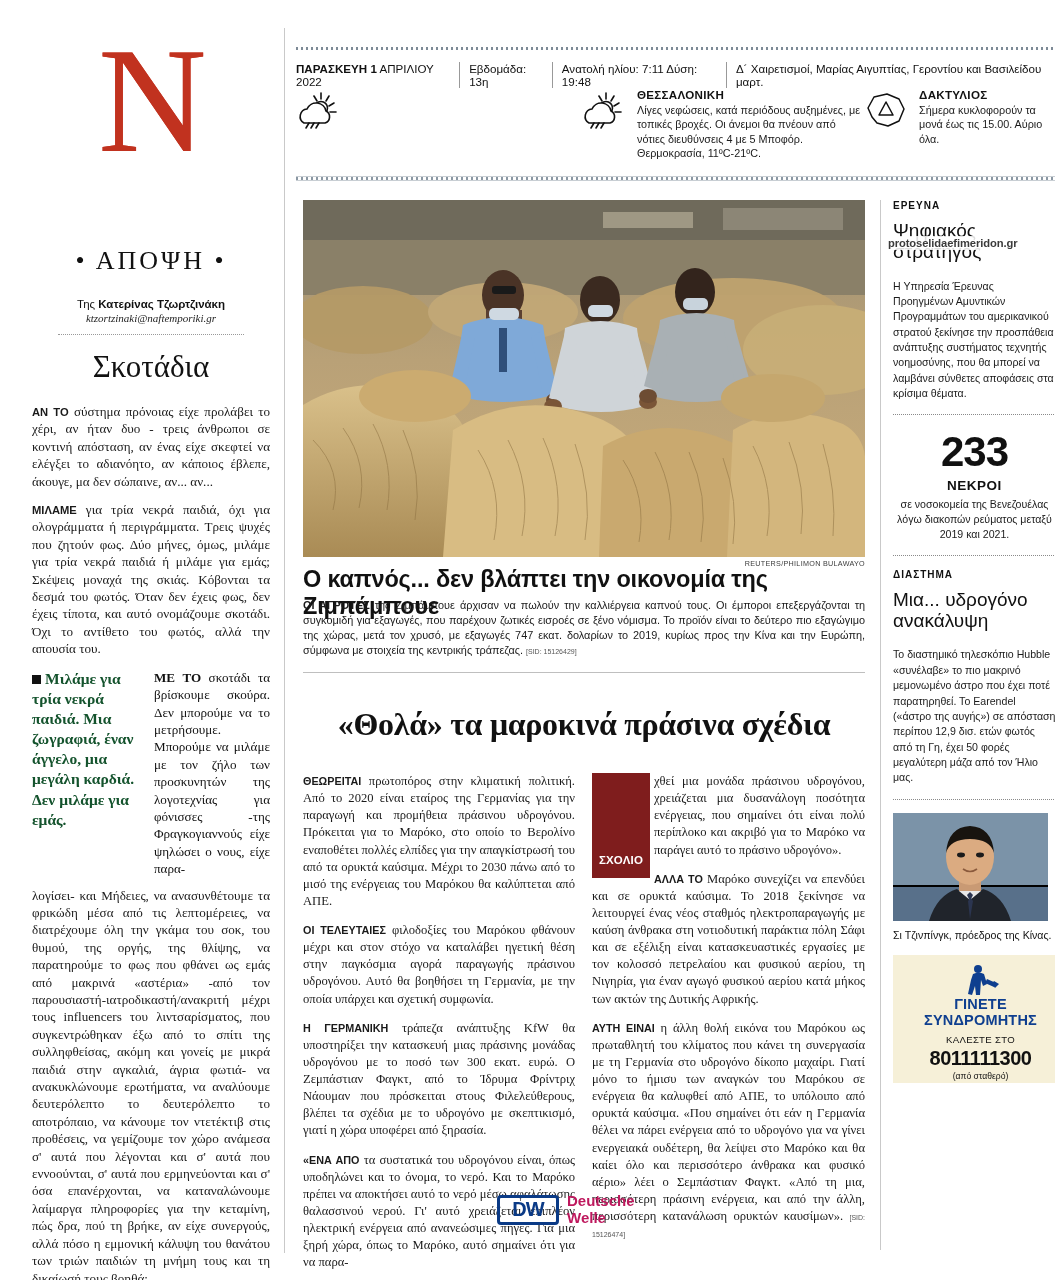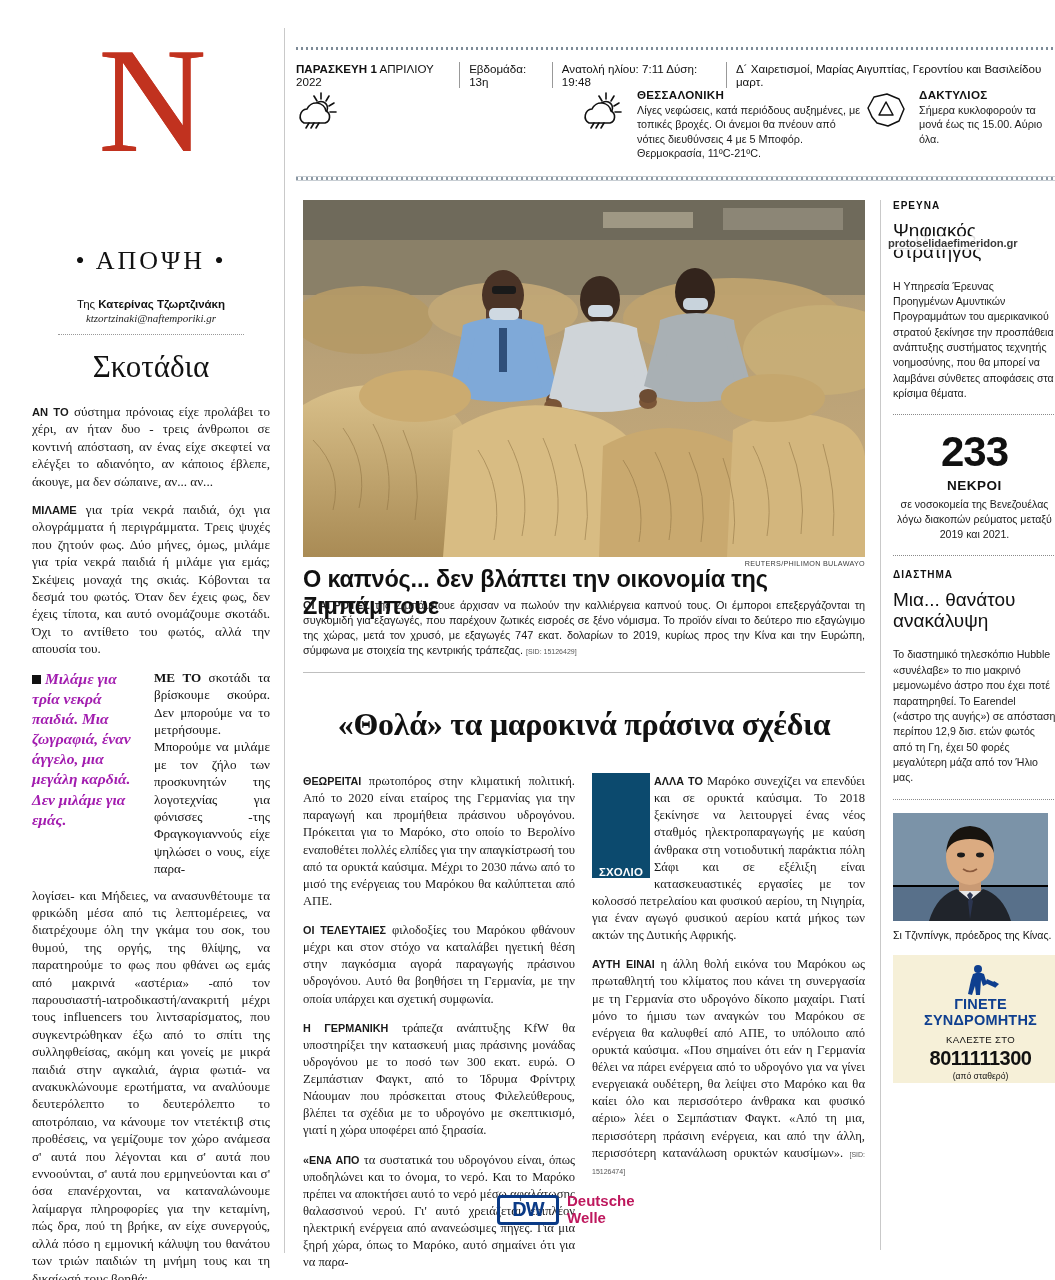--- a/index.html
+++ b/index.html
@@ -53,21 +53,21 @@
   .op-body {
     font-family: "Liberation Serif", serif;
     font-size: 13.1px; line-height: 1.33; text-align: justify;
     margin-top: 18px; color: #1a1a1a;
   }
   .op-body p { margin-bottom: 11px; text-indent: 0; }
   .op-body b.lead { font-family: "Liberation Sans", sans-serif; font-weight: bold; font-size: 11.2px; }
   .pull-row { display: flex; gap: 10px; margin-top: 4px; }
   .pullquote {
     width: 112px; font-family: "Liberation Serif", serif;
-    font-weight: bold; font-size: 15.5px; line-height: 1.3; color: #a21caf; font-style: italic;
+    font-weight: bold; font-size: 15.5px; line-height: 1.3; color: #14532d;
   }
   .pullquote .sq { display:inline-block; width:9px; height:9px; background:#111; margin-right:4px; }
   .pull-col2 {
     flex: 1; font-family: "Liberation Serif", serif;
     font-size: 13.1px; line-height: 1.33; text-align: justify;
   }
   .sid { font-size: 7px; font-family: "Liberation Sans", sans-serif; color:#555; letter-spacing:0px; }
 
   
   .topdots {
@@ -134,22 +134,22 @@
     position: absolute; left: 592px; top: 773px; width: 273px;
     font-family: "Liberation Serif", serif;
     font-size: 12.6px; line-height: 1.36; text-align: justify; color: #1a1a1a;
   }
   .mor-colA p, .mor-colB p { margin-bottom: 12px; }
   .mor-colA b.lead, .mor-colB b.lead {
     font-family: "Liberation Sans", sans-serif; font-weight: bold; font-size: 10.8px;
   }
   .sxolio {
     position: absolute; left: 592px; top: 773px; width: 58px; height: 105px;
-    background: #0c4a6e; color: #fff; font-weight: bold; font-size: 11.5px;
-    display: flex; align-items: flex-end; justify-content: center; padding-bottom: 0;
+    background: #7f1d1d; color: #fff; font-weight: bold; font-size: 11.5px;
+    display: flex; align-items: flex-end; justify-content: center; padding-bottom: 12px;
     letter-spacing: .2px;
   }
   .mor-colB .wrapfloat { float: left; width: 62px; height: 105px; shape-outside: inset(0); }
 
   .dw {
     position: absolute; left: 497px; top: 1193px; width: 160px;
     display: flex; align-items: center; gap: 8px;
   }
   .dw .dwlogo {
     width: 62px; height: 30px; border: 3px solid #0a3a86; border-radius: 4px;
@@ -406,20 +406,21 @@
 
   <div class="mor-colA">
     <p><b class="lead">ΘΕΩΡΕΙΤΑΙ</b><span> πρωτοπόρος στην κλιματική πολιτική. Από το 2020 είναι εταίρος της Γερμανίας για την παραγωγή και προμήθεια πράσινου υδρογόνου. Πρόκειται για το Μαρόκο, στο οποίο το Βερολίνο εναποθέτει πολλές ελπίδες για την απαγκίστρωσή του από τα ορυκτά καύσιμα. Μέχρι το 2030 πάνω από το μισό της ενέργειας του Μαρόκου θα καλύπτεται από ΑΠΕ.</span></p>
     <p><b class="lead">ΟΙ ΤΕΛΕΥΤΑΙΕΣ</b><span> φιλοδοξίες του Μαρόκου φθάνουν μέχρι και στον στόχο να καταλάβει ηγετική θέση στην παγκόσμια αγορά παραγωγής πράσινου υδρογόνου. Αυτό θα βοηθήσει τη Γερμανία, με την οποία υπάρχει και σχετική συμφωνία.</span></p>
     <p><b class="lead">Η ΓΕΡΜΑΝΙΚΗ</b><span> τράπεζα ανάπτυξης KfW θα υποστηρίξει την κατασκευή μιας πράσινης μονάδας υδρογόνου με το ποσό των 300 εκατ. ευρώ. Ο Ζεμπάστιαν Φαγκτ, από το Ίδρυμα Φρίντριχ Νάουμαν που πρόσκειται στους Φιλελεύθερους, βλέπει τα σχέδια με το υδρογόνο με σκεπτικισμό, γιατί η χώρα υποφέρει από ξηρασία.</span></p>
     <p><b class="lead">«ΕΝΑ ΑΠΟ</b><span> τα συστατικά του υδρογόνου είναι, όπως υποδηλώνει και το όνομα, το νερό. Και το Μαρόκο πρέπει να αποκτήσει αυτό το νερό μέσω αφαλάτωσης θαλασσινού νερού. Γι' αυτό χρειάζεται επιπλέον ηλεκτρική ενέργεια από ανανεώσιμες πηγές. Για μια ξηρή χώρα, όπως το Μαρόκο, αυτό σημαίνει ότι για να παρα-</span></p>
   </div>
 
   <div class="mor-colB">
     <div class="wrapfloat"></div>
+    <p><span>χθεί μια μονάδα πράσινου υδρογόνου, χρειάζεται μια δυσανάλογη ποσότητα ενέργειας, που σημαίνει ότι είναι πολύ περίπλοκο και ακριβό για το Μαρόκο να παράγει αυτό το πράσινο υδρογόνο».</span></p>
     <p><b class="lead">ΑΛΛΑ ΤΟ</b><span> Μαρόκο συνεχίζει να επενδύει και σε ορυκτά καύσιμα. Το 2018 ξεκίνησε να λειτουργεί ένας νέος σταθμός ηλεκτροπαραγωγής με καύση άνθρακα στη νοτιοδυτική παράκτια πόλη Σάφι και σε εξέλιξη είναι κατασκευαστικές εργασίες με τον κολοσσό πετρελαίου και φυσικού αερίου, τη Νιγηρία, για έναν αγωγό φυσικού αερίου κατά μήκος των ακτών της Δυτικής Αφρικής.</span></p>
     <p><b class="lead">ΑΥΤΗ ΕΙΝΑΙ</b><span> η άλλη θολή εικόνα του Μαρόκου ως πρωταθλητή του κλίματος που κάνει τη συνεργασία με τη Γερμανία στο υδρογόνο δίκοπο μαχαίρι. Γιατί μόνο το ήμισυ των αναγκών του Μαρόκου σε ενέργεια θα καλυφθεί από ΑΠΕ, το υπόλοιπο από ορυκτά καύσιμα. «Που σημαίνει ότι εάν η Γερμανία θέλει να πάρει ενέργεια από το υδρογόνο για να γίνει ενεργειακά ουδέτερη, θα λείψει στο Μαρόκο και θα καίει όλο και περισσότερο άνθρακα και φυσικό αέριο» λέει ο Σεμπάστιαν Φαγκτ. «Από τη μια, περισσότερη πράσινη ενέργεια, και από την άλλη, περισσότερη κατανάλωση ορυκτών καυσίμων». </span><span class="sid">[SID: 15126474]</span></p>
   </div>
 
   <div class="sxolio">ΣΧΟΛΙΟ</div>
 
   <div class="dw">
     <div class="dwlogo">DW</div>
     <div class="dwtext">
       <div>Deutsche</div>
@@ -444,21 +445,21 @@
       <div class="bignum">233</div>
       <div class="bignum-lab">ΝΕΚΡΟΙ</div>
       <div class="bignum-sub">σε νοσοκομεία της Βενεζουέλας λόγω διακοπών ρεύματος μεταξύ 2019 και 2021.</div>
     </div>
 
     <div class="sb-dots"></div>
 
     <div>
       <div class="sec-kicker">ΔΙΑΣΤΗΜΑ</div>
       <div class="sec-head">
-        <div>Μια... θανάτου</div>
+        <div>Μια... υδρογόνο</div>
         <div>ανακάλυψη</div>
       </div>
       <div class="sec-body">Το διαστημικό τηλεσκόπιο Hubble «συνέλαβε» το πιο μακρινό μεμονωμένο άστρο που έχει ποτέ παρατηρηθεί. Το Earendel («άστρο της αυγής») σε απόσταση περίπου 12,9 δισ. ετών φωτός από τη Γη, έχει 50 φορές μεγαλύτερη μάζα από τον Ήλιο μας.</div>
     </div>
 
     <div class="sb-dots"></div>
 
     <div class="portrait">
       <svg width="155" height="108" viewBox="0 0 155 108">
         <rect width="155" height="108" fill="#7b93a8"></rect>

